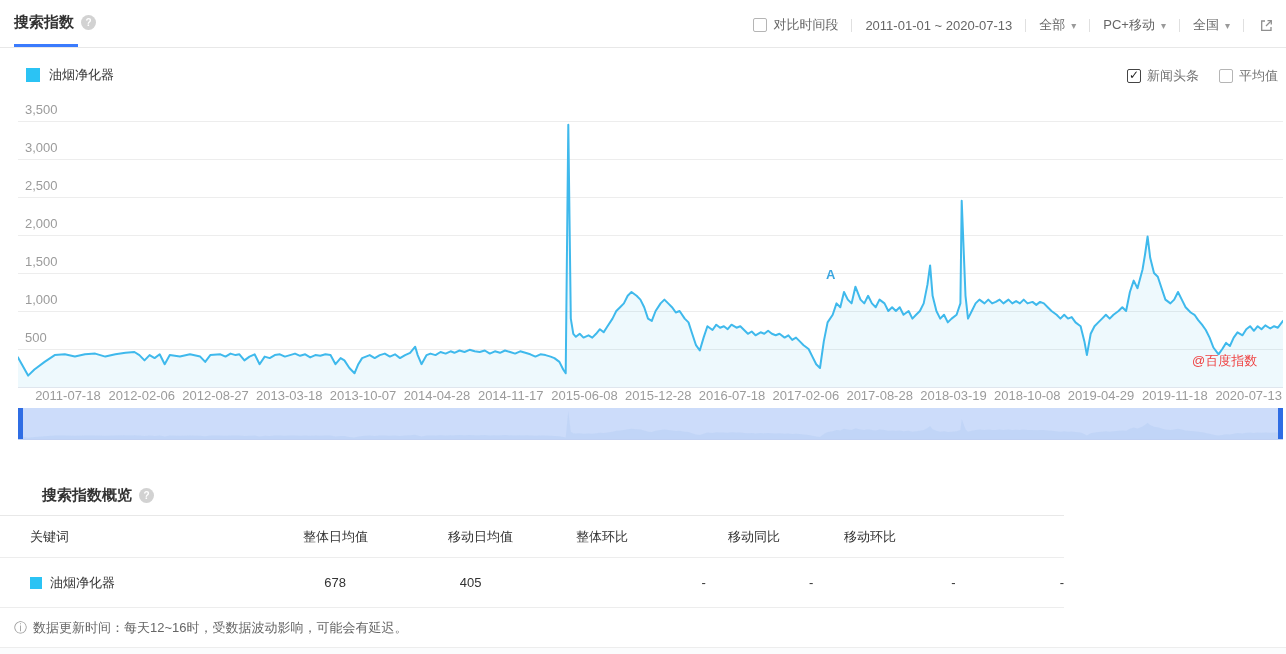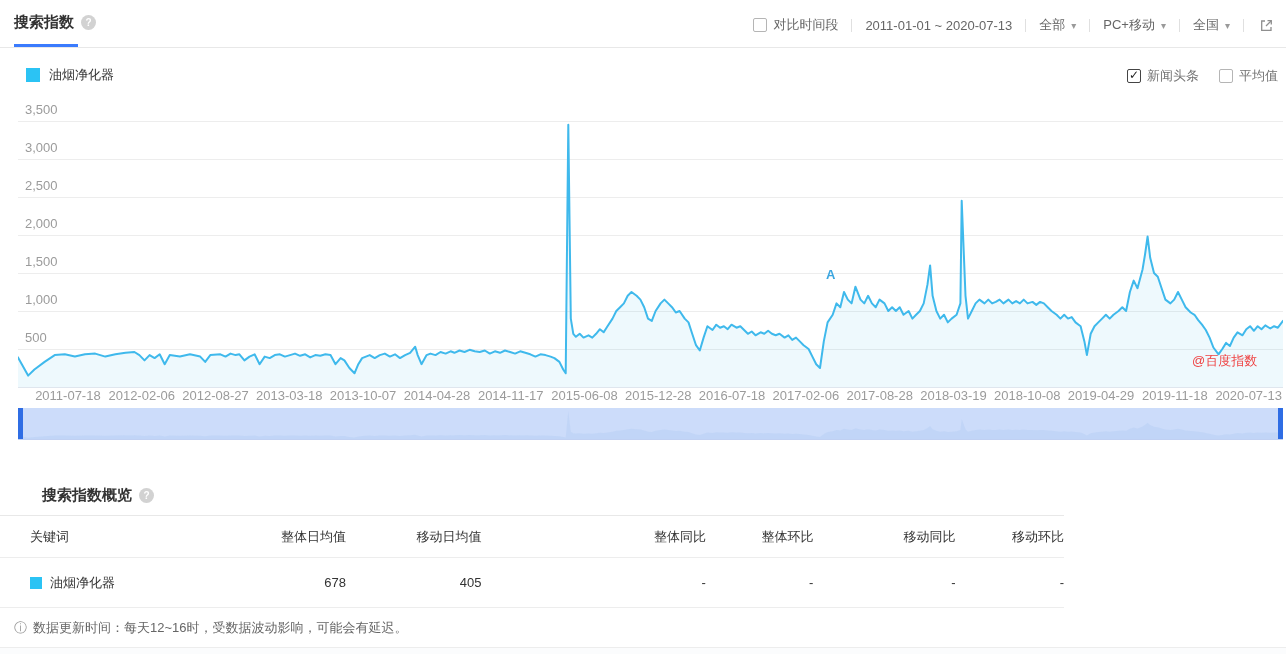--- a/index.html
+++ b/index.html
@@ -185,21 +185,20 @@
 
   <div class="overview-title">
     <span>搜索指数概览</span>
     <span class="help"></span>
   </div>
   <div class="tbl">
     <div class="tr head">
         <span class="td" style="width: 263px;">关键词</span>
         <span class="td num" style="width: 75px;">整体日均值</span>
         <span class="td num" style="width: 145px;">移动日均值</span>
-        <span class="td num" style="width: 240px;">整体同比</span>
         <span class="td num" style="width: 115px;">整体环比</span>
         <span class="td num" style="width: 152px;">移动同比</span>
         <span class="td num" style="width: 116px;">移动环比</span>
       </div>
     <div class="tr data">
         <span class="td kw" style="width: 263px;">
           <span class="swatch"></span>
           <span>油烟净化器</span>
         </span>
         <span class="td num" style="width: 75px;">678</span>

